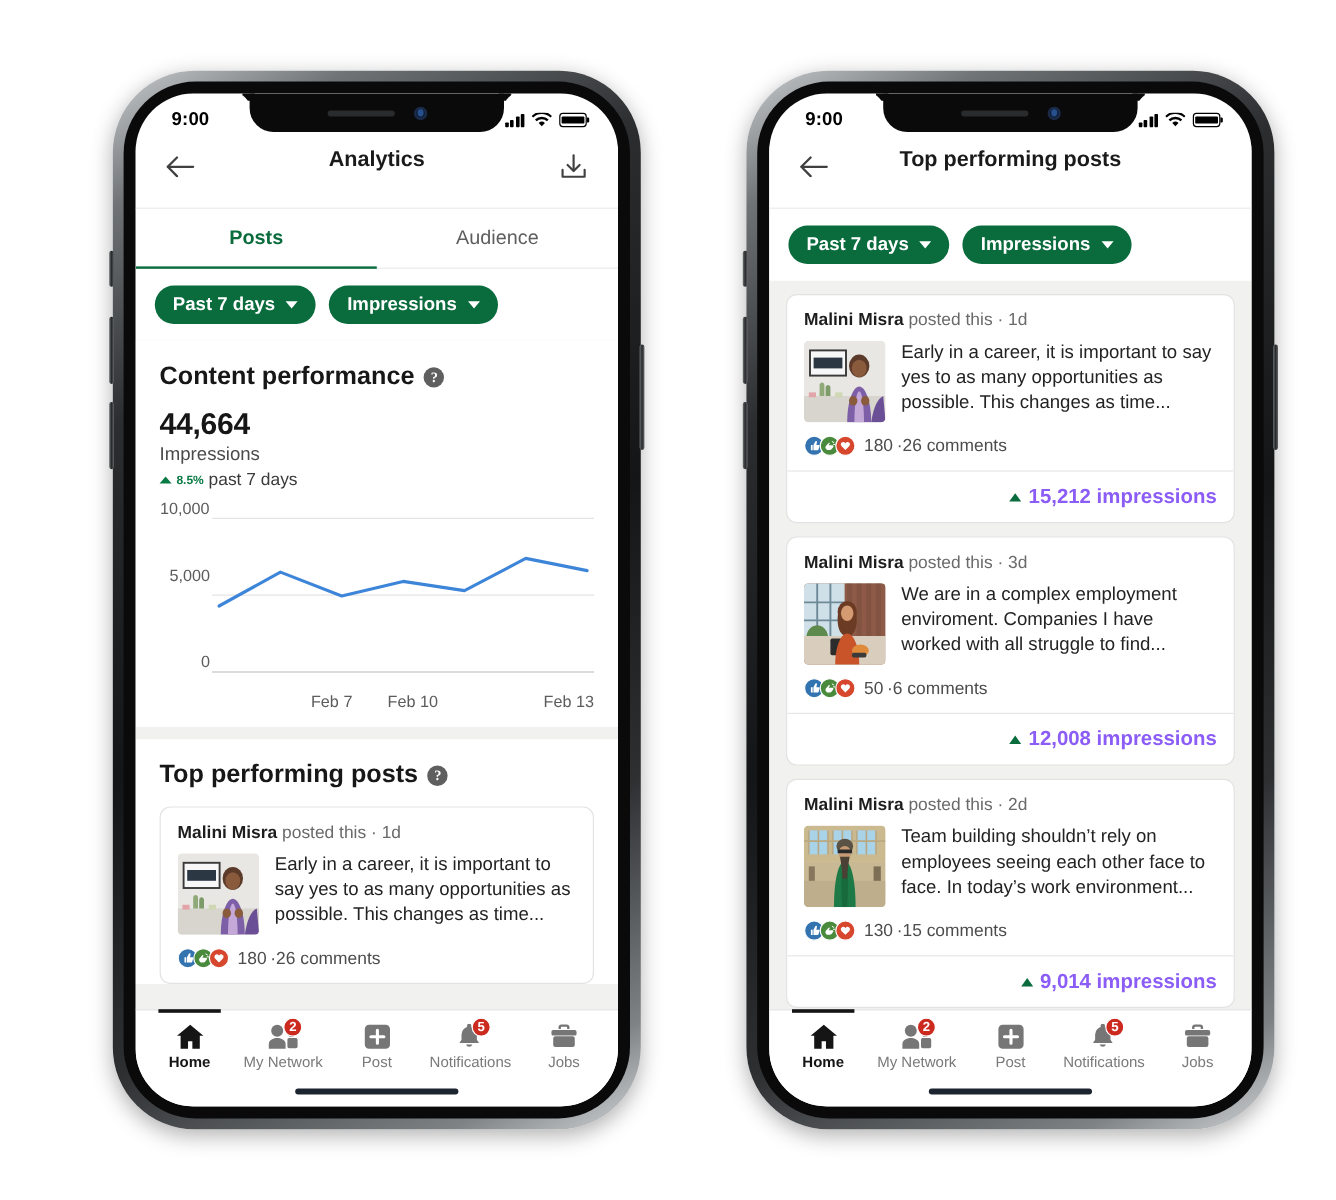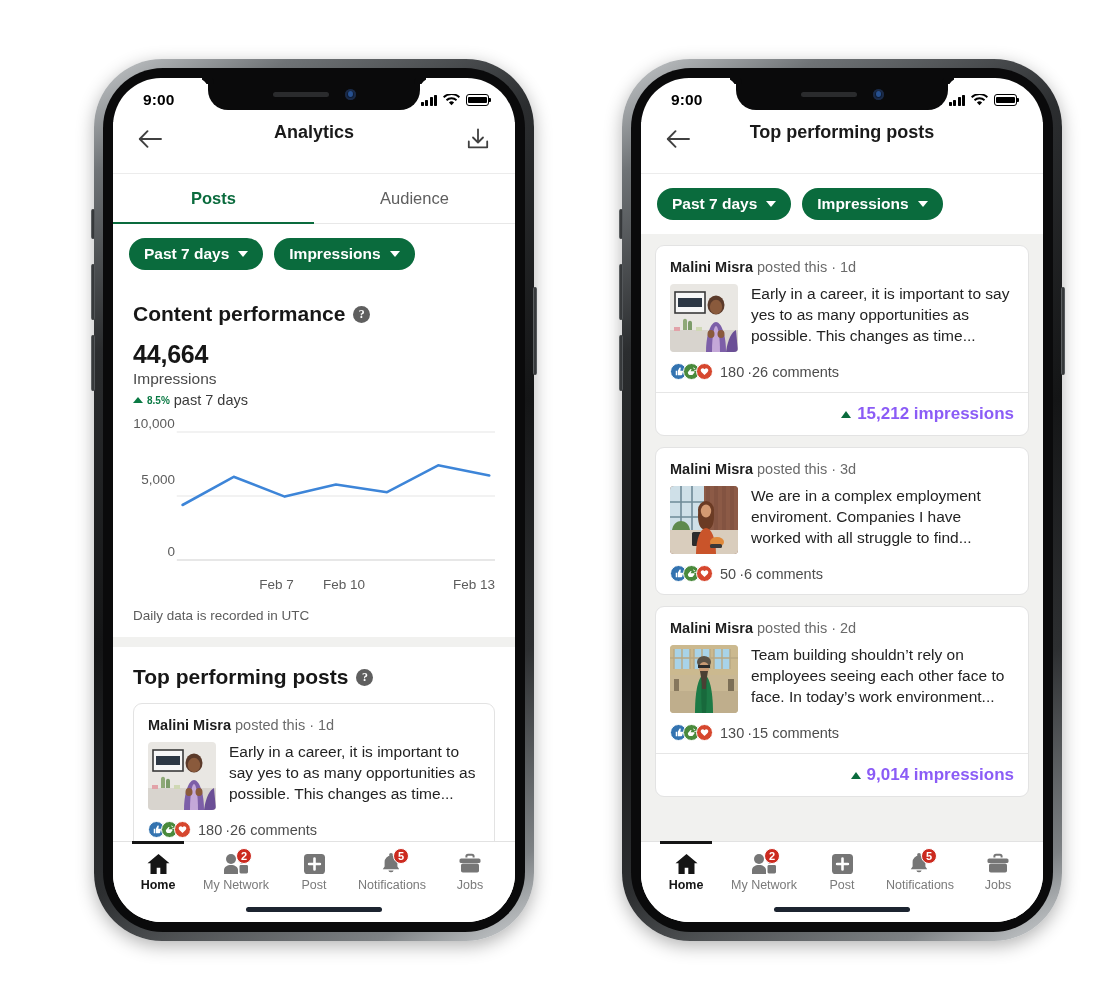--- a/index.html
+++ b/index.html
@@ -263,21 +263,20 @@
             </svg>
             <div style="position:absolute;left:0;top:0;width:42px;text-align:center;font-size:13.5px;color:#5c5c5c;transform:translateY(-8px)">10,000</div>
             <div style="position:absolute;left:0;top:56px;width:42px;text-align:right;font-size:13.5px;color:#5c5c5c;transform:translateY(-8px)">5,000</div>
             <div style="position:absolute;left:0;top:128px;width:42px;text-align:right;font-size:13.5px;color:#5c5c5c;transform:translateY(-8px)">0</div>
           </div>
           <div class="xlabels">
             <span>Feb 7</span>
             <span>Feb 10</span>
             <span>Feb 13</span>
           </div>
-          <div class="footnote">Daily data is recorded in UTC</div>
         </div>
 
         <div class="gap-strip"></div>
 
         <div class="card-section" style="padding-bottom:0">
           <div class="sec-title">
             <span>Top performing posts</span>
             <span class="help-dot">?</span>
           </div>
           <div class="post-card" style="margin-top:14px;margin-bottom:0">
@@ -546,20 +545,24 @@
                   </span>
                 <span class="rx rx-love">
                     <svg viewBox="0 0 12 12">
                       <path d="M6 9.8 2.6 6.5c-1-1-1-2.5 0-3.4s2.4-.8 3.4.5c1-1.3 2.4-1.4 3.4-.5s1 2.4 0 3.4z" fill="#fff"></path>
                     </svg>
                   </span>
                 <span class="rx-count">50</span>
                 <span class="rx-count" style="margin-left:3px"> · </span>
                 <span class="rx-count" style="margin-left:0">6 comments</span>
               </div>
+            </div>
+            <div class="impressions-bar">
+              <span class="tri-up-g"></span>
+              <span>12,008 impressions</span>
             </div>
           </div>
 
           <div class="post-card">
             <div class="post-main">
               <div class="post-meta">
                 <b>Malini Misra</b><span> posted this · </span><span>2d</span>
               </div>
               <div class="post-row">
                 <div class="thumb">

